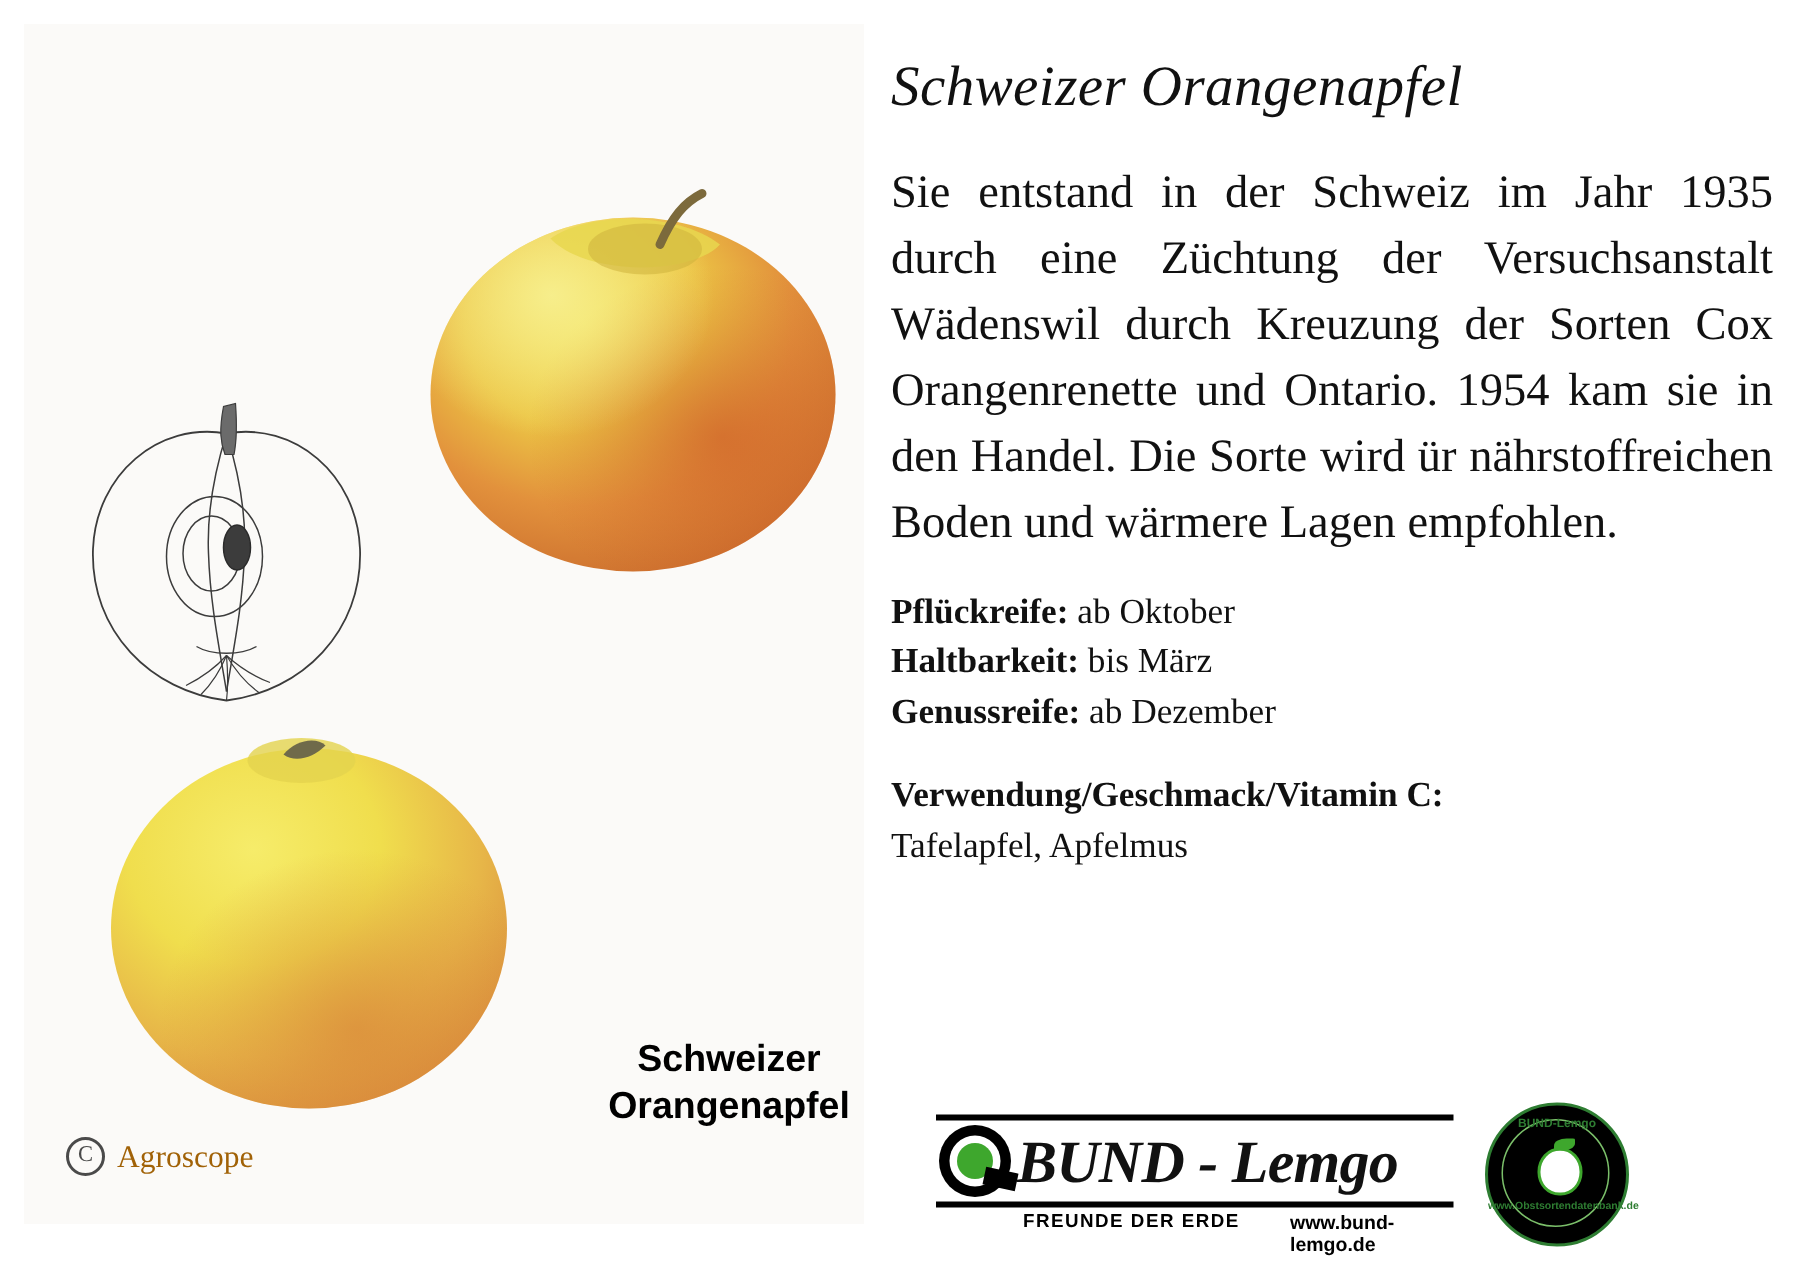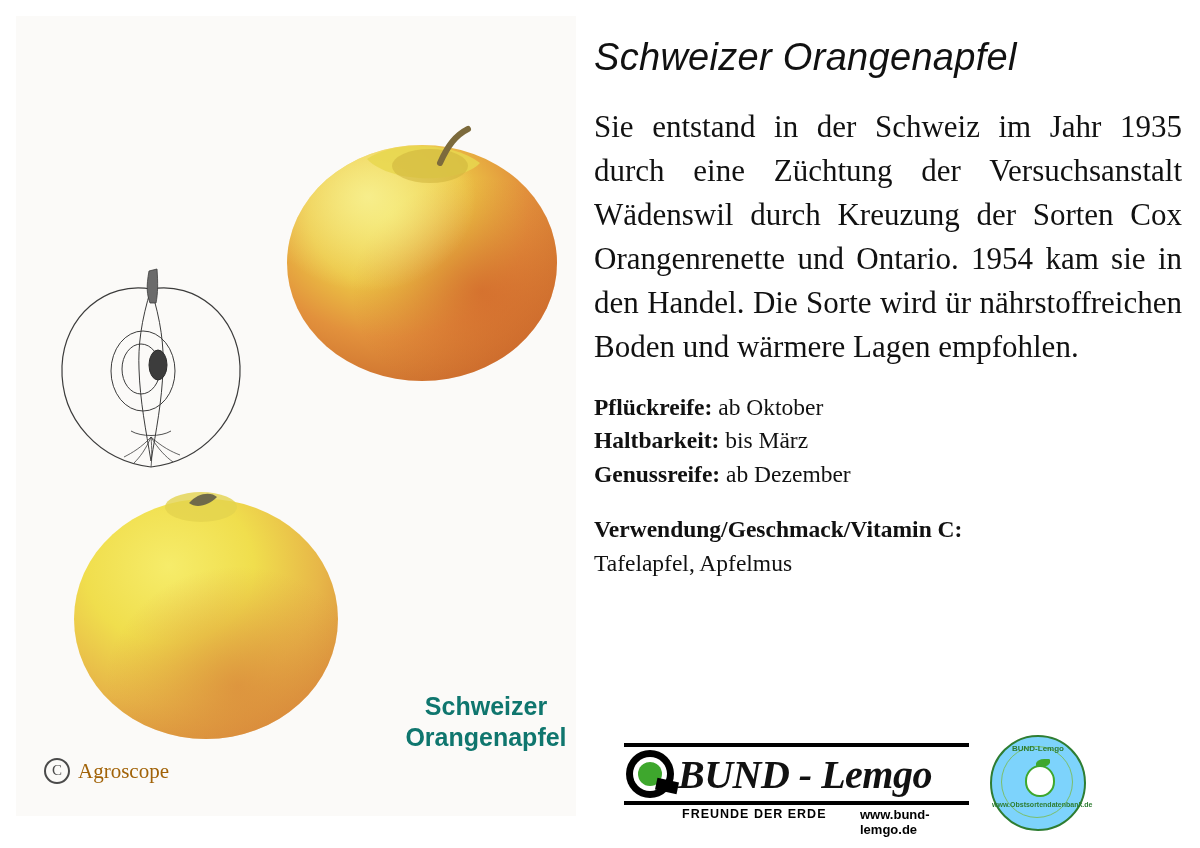--- a/index.html
+++ b/index.html
@@ -60,21 +60,21 @@
 
   .variety-watermark {
     position: absolute;
     left: 370px;
     top: 675px;
     width: 200px;
     text-align: center;
     font-family: "Liberation Sans", sans-serif;
     font-size: 25px;
     font-weight: bold;
-    color: #0f766e;
+    color: #000000;
     line-height: 1.25;
   }
   .credit {
     position: absolute;
     left: 28px;
     bottom: 32px;
     display: flex;
     align-items: center;
     gap: 8px;
   }
@@ -97,21 +97,21 @@
 
   
   .right-panel {
     position: absolute;
     left: 592px;
     top: 20px;
     width: 592px;
     height: 810px;
   }
   .title {
-    font-family: Liberation Sans, sans-serif;
+    font-family: Liberation Serif, serif;
     font-style: italic;
     font-size: 38px;
     font-weight: normal;
     letter-spacing: 0.3px;
     margin: 16px 0 0 2px;
   }
   .intro {
     margin: 26px 2px 0 2px;
     font-size: 31px;
     line-height: 1.42;
@@ -249,21 +249,21 @@
   }
 
   .stamp {
     position: absolute;
     left: 390px;
     top: 0px;
     width: 92px;
     height: 92px;
     border-radius: 50%;
     border: 2px solid #2e7d32;
-    background: #7dd3fc;
+    background: #000000;
   }
   .stamp .stamp-inner {
     position: absolute;
     left: 9px;
     top: 9px;
     width: 70px;
     height: 70px;
     border-radius: 50%;
     border: 1px solid #7bbf6a;
   }

